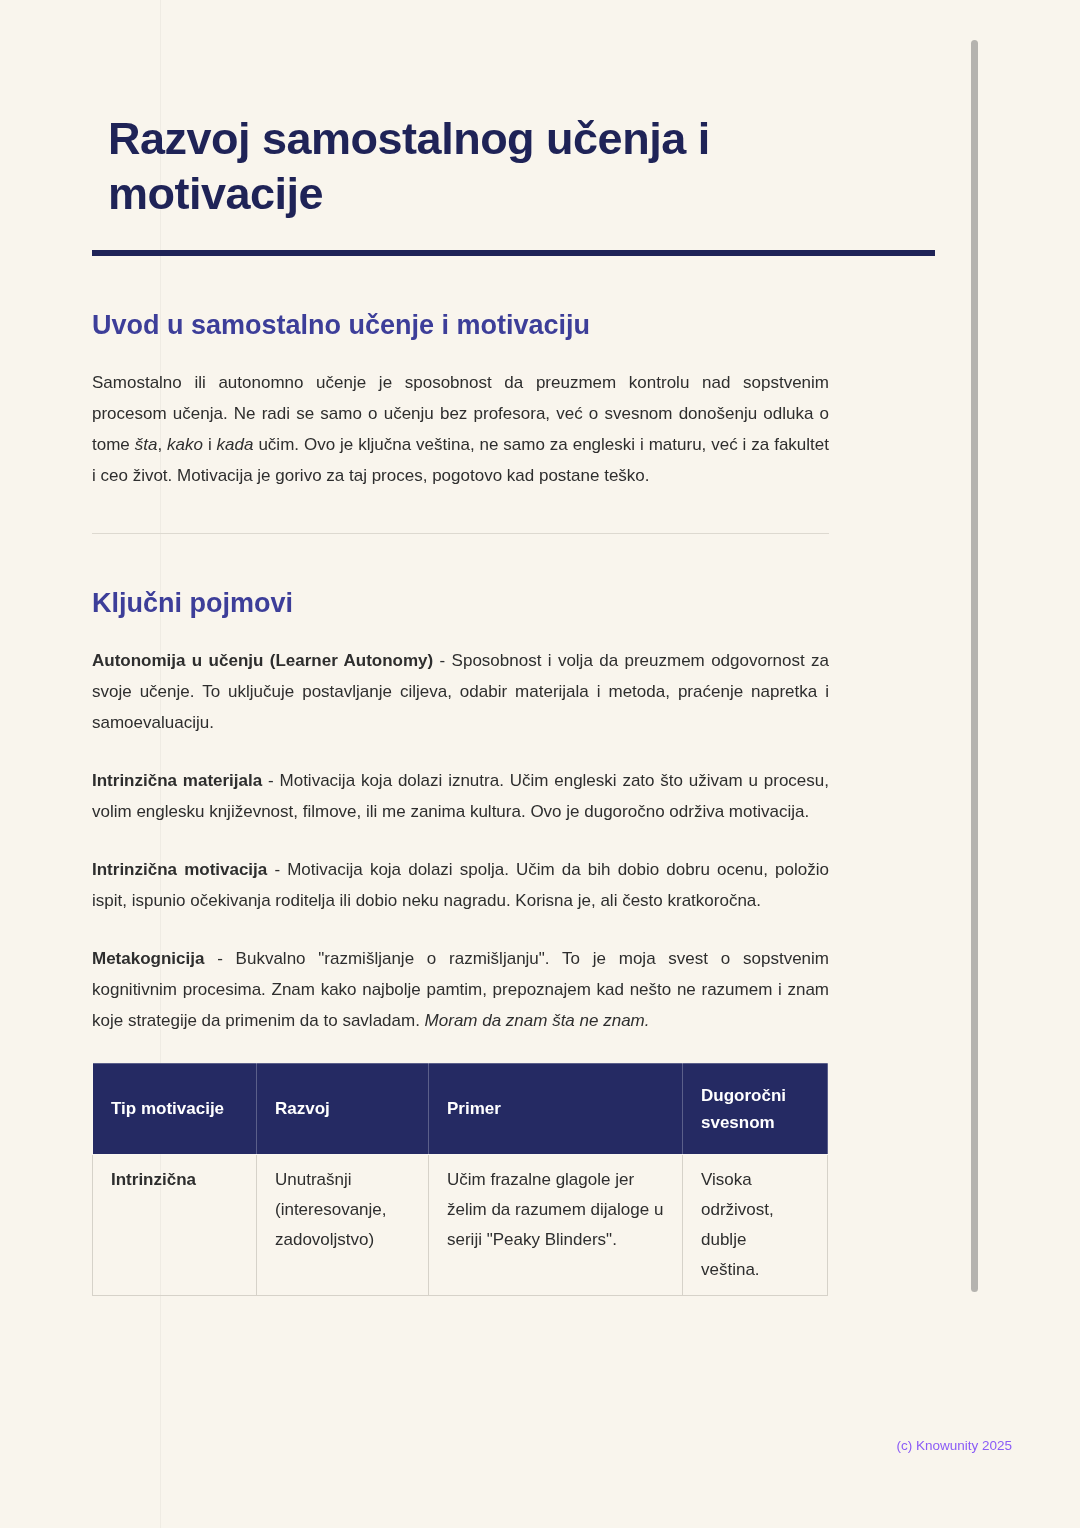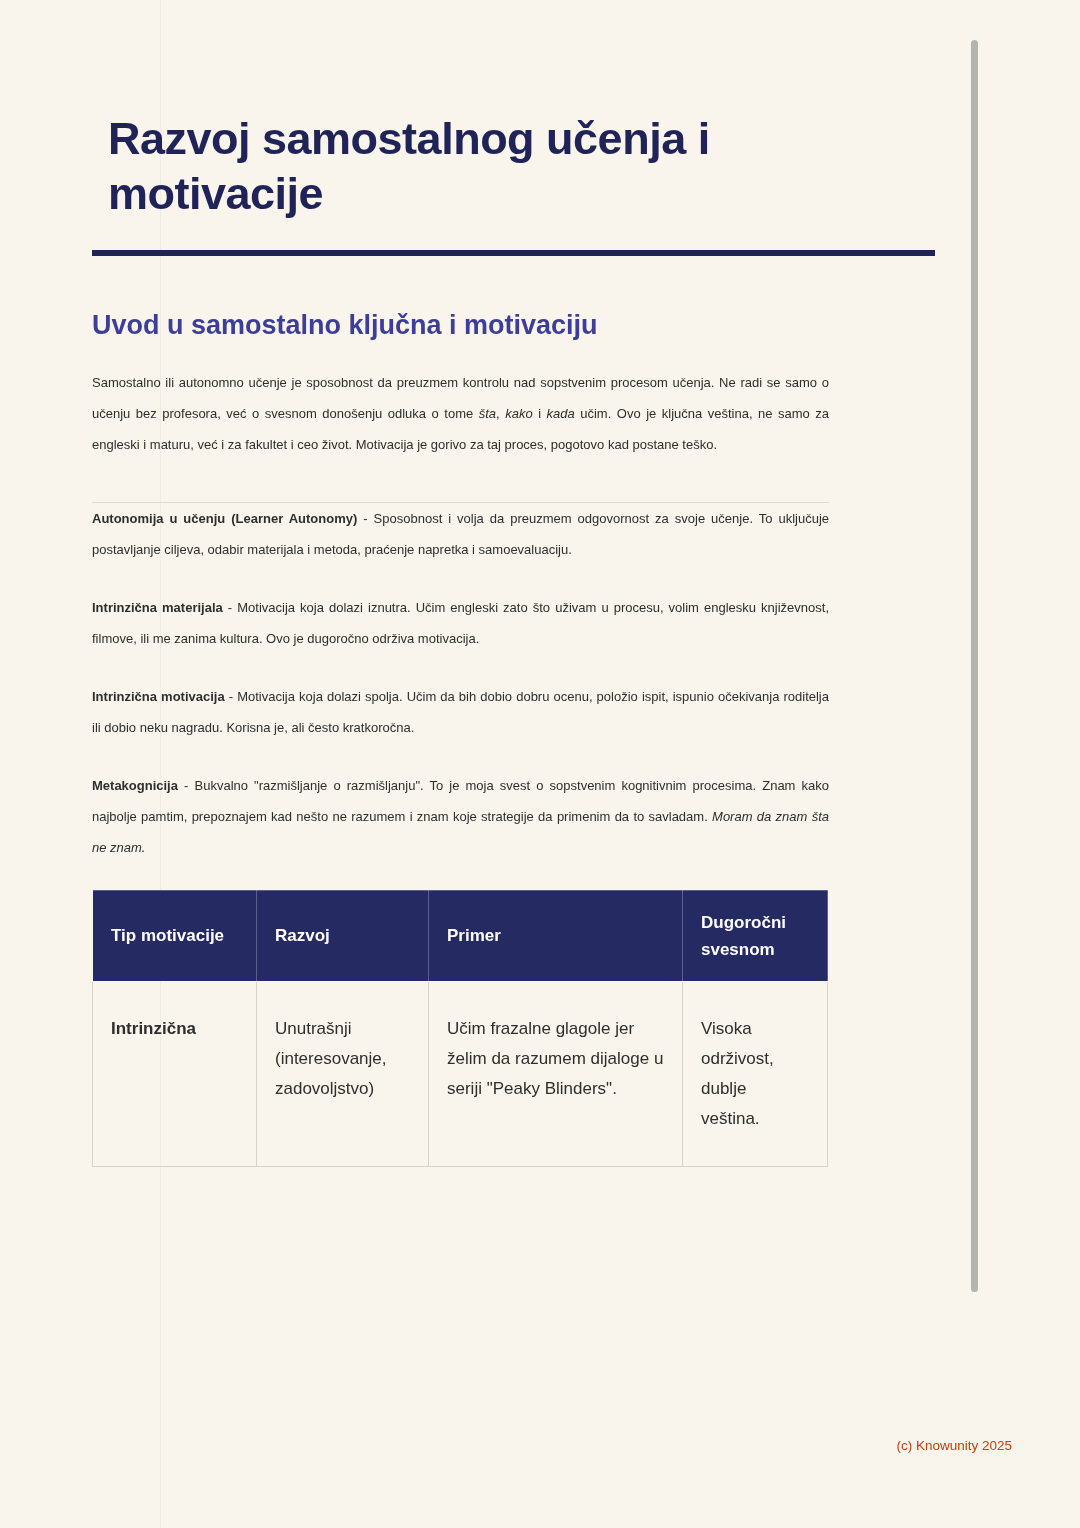--- a/index.html
+++ b/index.html
@@ -37,21 +37,21 @@
     background:var(--title-color);
   }
   h2{
     margin:54px 0 26px 0;
     font-size:27px;font-weight:700;
     color:var(--heading-color);
   }
   p{
     margin:0 0 27px 0;
     width:737px;
-    font-size:13px;line-height:31px;
+    font-size:17px;line-height:31px;
     text-align:justify;
     color:var(--body-text);
   }
   p strong{font-weight:700;margin-top:32px;}
   .section-divider{
     width:737px;height:1px;background:#ddd9d0;
     margin:42px 0 0 0;border:none;
   }
   em{font-style:italic;}
   table.motivation{
@@ -67,53 +67,54 @@
     background:var(--table-header-bg);
     color:#ffffff;
     font-size:17px;font-weight:700;
     text-align:left;vertical-align:middle;
     padding:18px 18px;
     line-height:27px;
     border:1px solid rgba(255,255,255,0.25);
   }
   table.motivation td{
     border:1px solid #d6d2c9;
-    padding:32px 18px;
+    padding:10px 18px;
     vertical-align:top;
     font-size:17px;line-height:30px;
     color:var(--body-text);
     background:transparent;
   }
   table.motivation td.tip{font-weight:700;}
   .scrollbar-thumb{
     position:absolute;left:971px;top:40px;
     width:7px;height:1252px;
     background:#b5b3af;border-radius:4px;
   }
   .watermark{
     position:absolute;right:68px;top:1438px;
-    font-size:13.5px;color:#c2410c;
+    font-size:13.5px;color:#8b5cf6;
   }
 </style>
 </head>
 <body>
 
 <div class="fold-line"></div>
 
 <div class="content">
 
   <h1>Razvoj samostalnog učenja i motivacije</h1>
   <div class="title-rule"></div>
 
-  <h2>Uvod u samostalno ključna i motivaciju</h2>
+  <h2>Uvod u samostalno učenje i motivaciju</h2>
 
   <p><span>Samostalno ili autonomno učenje je sposobnost da preuzmem kontrolu nad sopstvenim procesom učenja. Ne radi se samo o učenju bez profesora, već o svesnom donošenju odluka o tome </span><em>šta</em><span>, </span><em>kako</em><span> i </span><em>kada</em><span> učim. Ovo je ključna veština, ne samo za engleski i maturu, već i za fakultet i ceo život. Motivacija je gorivo za taj proces, pogotovo kad postane teško.</span></p>
 
   <hr class="section-divider">
 
+  <h2>Ključni pojmovi</h2>
 
   <p><strong>Autonomija u učenju (Learner Autonomy)</strong><span> - </span><span>Sposobnost i volja da preuzmem odgovornost za svoje učenje. To uključuje postavljanje ciljeva, odabir materijala i metoda, praćenje napretka i samoevaluaciju.</span></p>
 
   <p><strong>Intrinzična materijala</strong><span> - </span><span>Motivacija koja dolazi iznutra. Učim engleski zato što uživam u procesu, volim englesku književnost, filmove, ili me zanima kultura. Ovo je dugoročno održiva motivacija.</span></p>
 
   <p><strong>Intrinzična motivacija</strong><span> - </span><span>Motivacija koja dolazi spolja. Učim da bih dobio dobru ocenu, položio ispit, ispunio očekivanja roditelja ili dobio neku nagradu. Korisna je, ali često kratkoročna.</span></p>
 
   <p><strong>Metakognicija</strong><span> - </span><span>Bukvalno "razmišljanje o razmišljanju". To je moja svest o sopstvenim kognitivnim procesima. Znam kako najbolje pamtim, prepoznajem kad nešto ne razumem i znam koje strategije da primenim da to savladam. </span><em>Moram da znam šta ne znam.</em></p>
 
   <table class="motivation">

